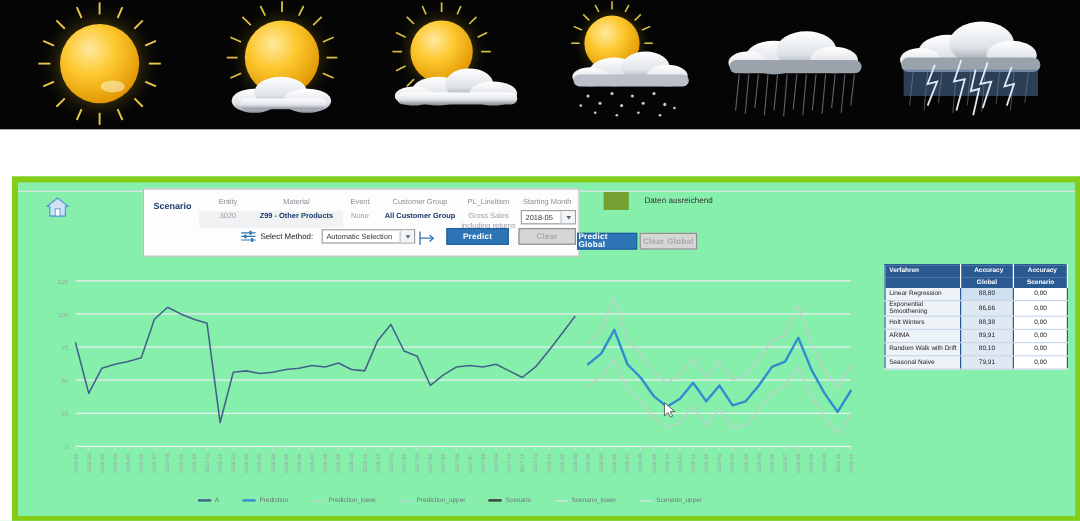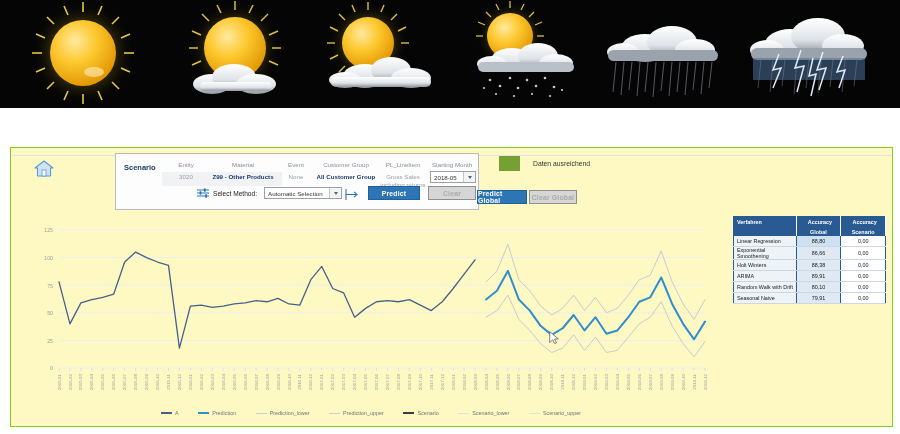--- a/index.html
+++ b/index.html
@@ -19,21 +19,21 @@
   
   .goal-band{position:absolute;left:0;top:108px;width:900px;height:40px;background:#fff;}
   .goal-text{
     position:absolute;left:0;top:112px;width:900px;text-align:center;
     font-size:17.5px;color:#3a3a3a;letter-spacing:.1px;font-weight:400;
   }
 
   
   .dash{
     position:absolute;left:10px;top:147px;width:881px;height:278px;
-    background:#fef9c3;border:1px solid #84cc16;
+    background:#86efac;border:5px solid #84cc16;
   }
   .dash-topline{position:absolute;left:0;top:7px;width:881px;height:1px;background:#dfe3e8;}
 
   
   .home-btn{position:absolute;left:16px;top:8px;width:34px;height:24px;display:flex;align-items:center;justify-content:center;}
   .home-btn svg{width:20px;height:18px;display:block;}
 
   
   .scenario-panel{
     position:absolute;left:104px;top:5px;width:362px;height:55px;

